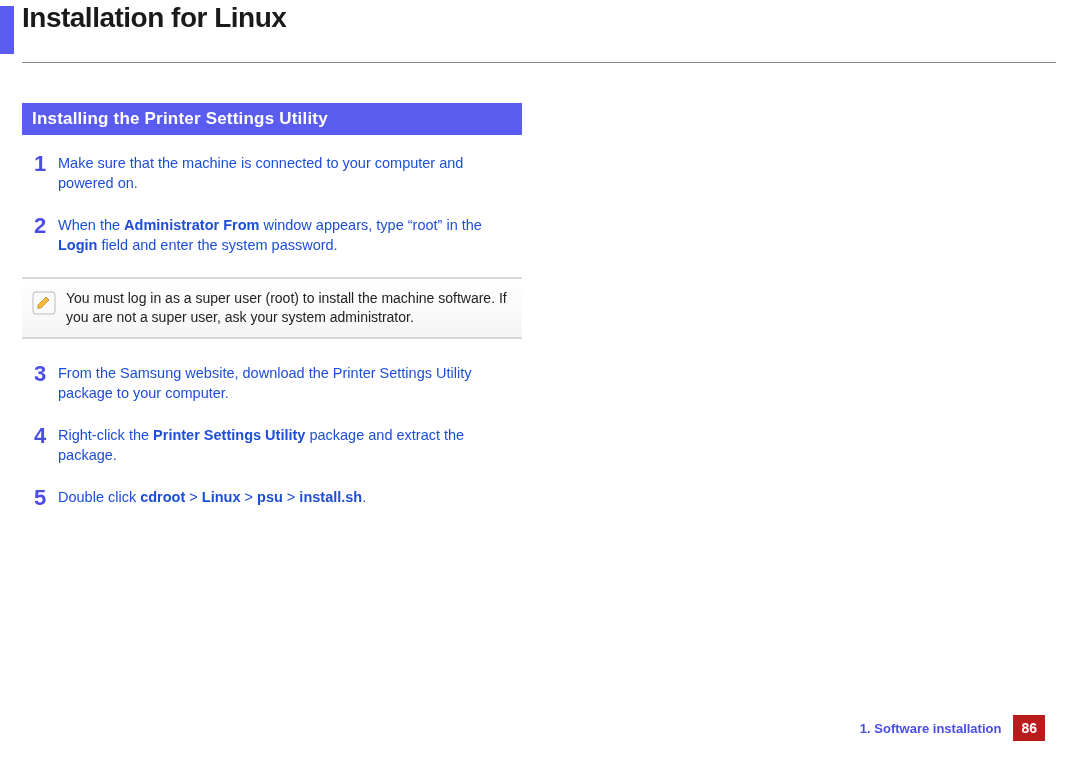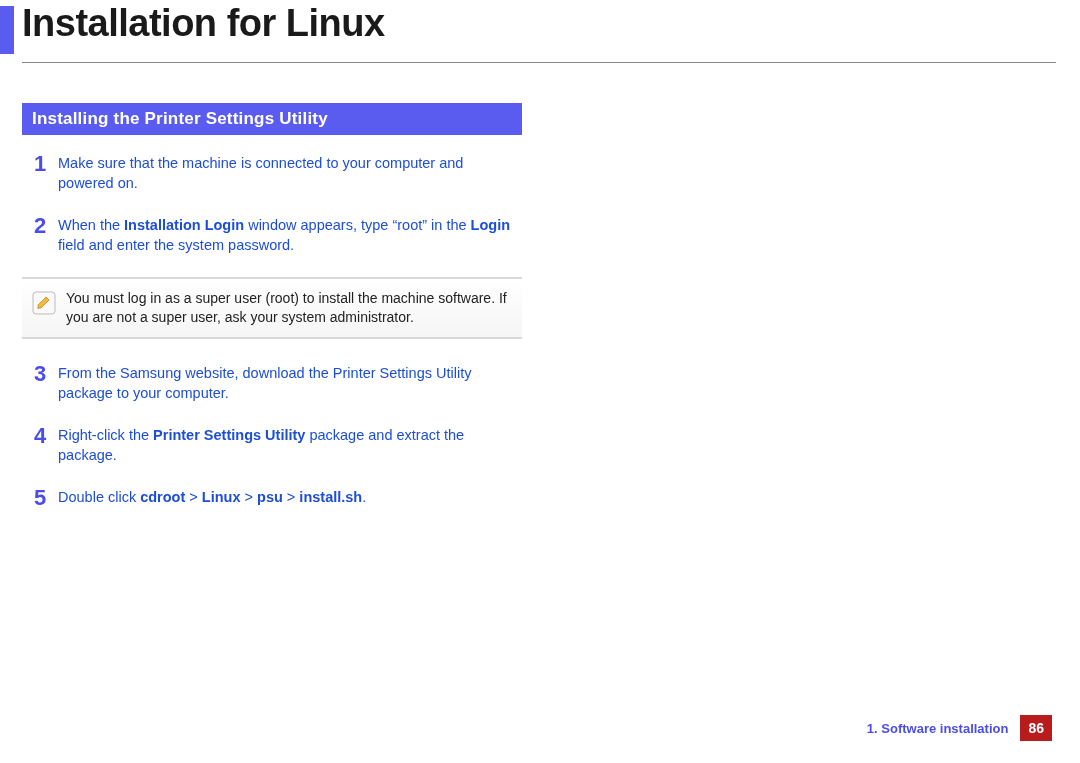--- a/index.html
+++ b/index.html
@@ -16,21 +16,21 @@
     display: flex;
     align-items: flex-start;
   }
   .title-accent {
     width: 14px;
     height: 48px;
     background: #5a5cf0;
     margin-top: 6px;
   }
   .page-title {
-    font-size: 38px;
+    font-size: 28px;
     font-weight: 700;
     color: #1a1a1a;
     padding: 2px 0 0 8px;
     letter-spacing: -0.5px;
   }
   .title-rule {
     border: none;
     border-top: 1px solid #888;
     margin: 8px 0 0 22px;
     width: 1034px;
@@ -90,21 +90,21 @@
   }
   .note-text {
     font-size: 14px;
     line-height: 1.35;
     color: #222;
   }
   .bold { font-weight: 700; }
   .footer {
     position: absolute;
     bottom: 22px;
-    right: 28px;
+    right: 35px;
     display: flex;
     align-items: center;
     font-size: 13px;
   }
   .footer-chapter {
     color: #4a4de8;
     font-weight: 700;
     margin-right: 12px;
   }
   .footer-page {
@@ -128,21 +128,21 @@
   <div class="section-header">Installing the Printer Settings Utility</div>
 
   <div class="steps">
     <div class="step">
       <div class="step-num">1</div>
       <div class="step-text">Make sure that the machine is connected to your computer and powered on.</div>
     </div>
     <div class="step">
       <div class="step-num">2</div>
       <div class="step-text">
-        <span>When the </span><span class="bold">Installation Login</span><span> window appears, type “root” in the </span><span class="bold">Login</span><span> field and enter the system password.</span>
+        <span>When the </span><span class="bold">Administrator From</span><span> window appears, type “root” in the </span><span class="bold">Login</span><span> field and enter the system password.</span>
       </div>
     </div>
   </div>
 
   <div class="note-box">
     <span class="note-icon">
       <svg viewBox="0 0 24 24" width="24" height="24">
         <rect x="1" y="1" width="22" height="22" rx="3" fill="#fafafa" stroke="#bbb" stroke-width="1"></rect>
         <path d="M6 17 L6 14 L14 6 L17 9 L9 17 Z" fill="#f5b940" stroke="#c78a1e" stroke-width="0.8"></path>
         <path d="M14 6 L17 9" stroke="#c78a1e" stroke-width="0.8"></path>

